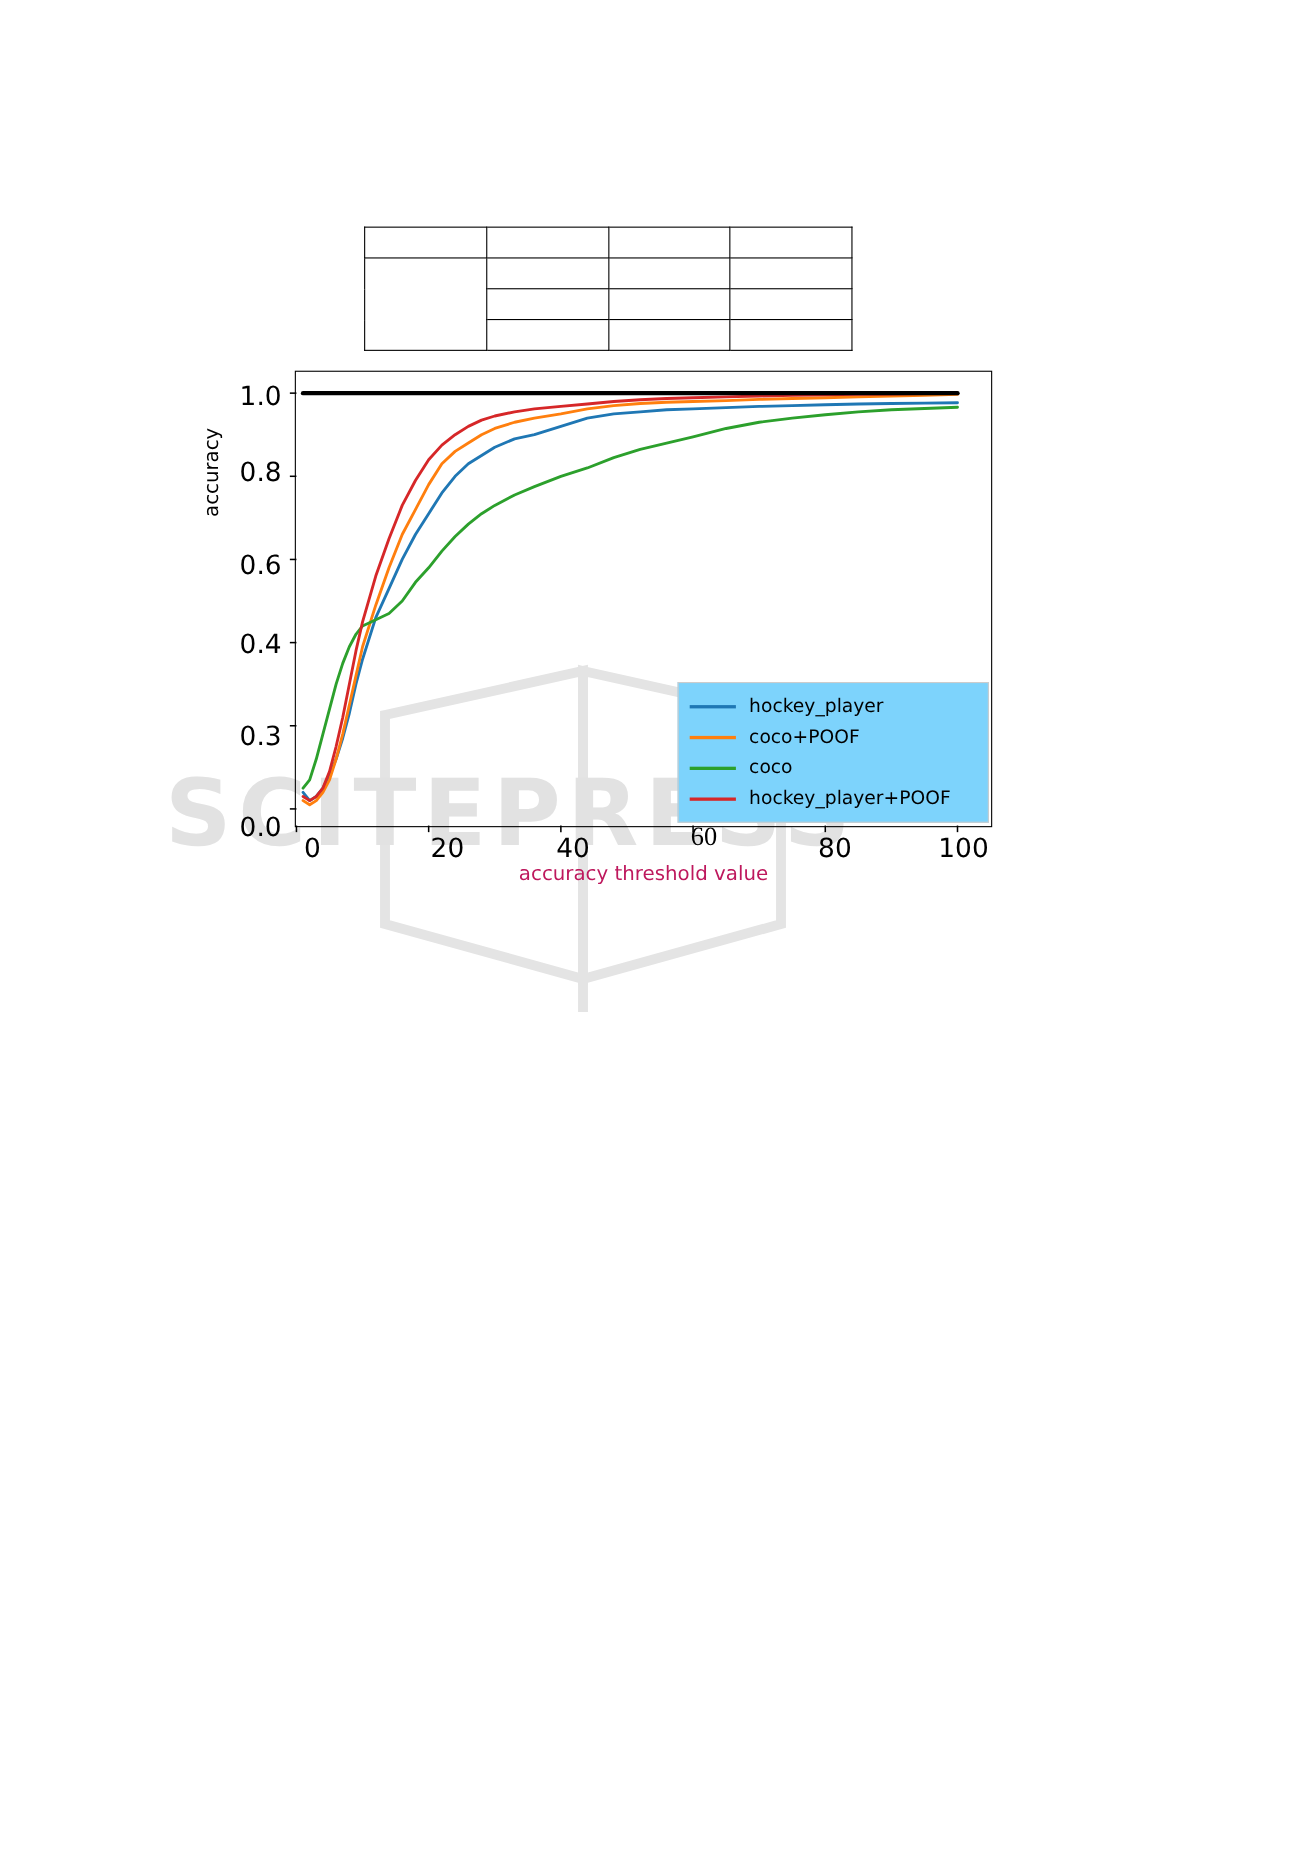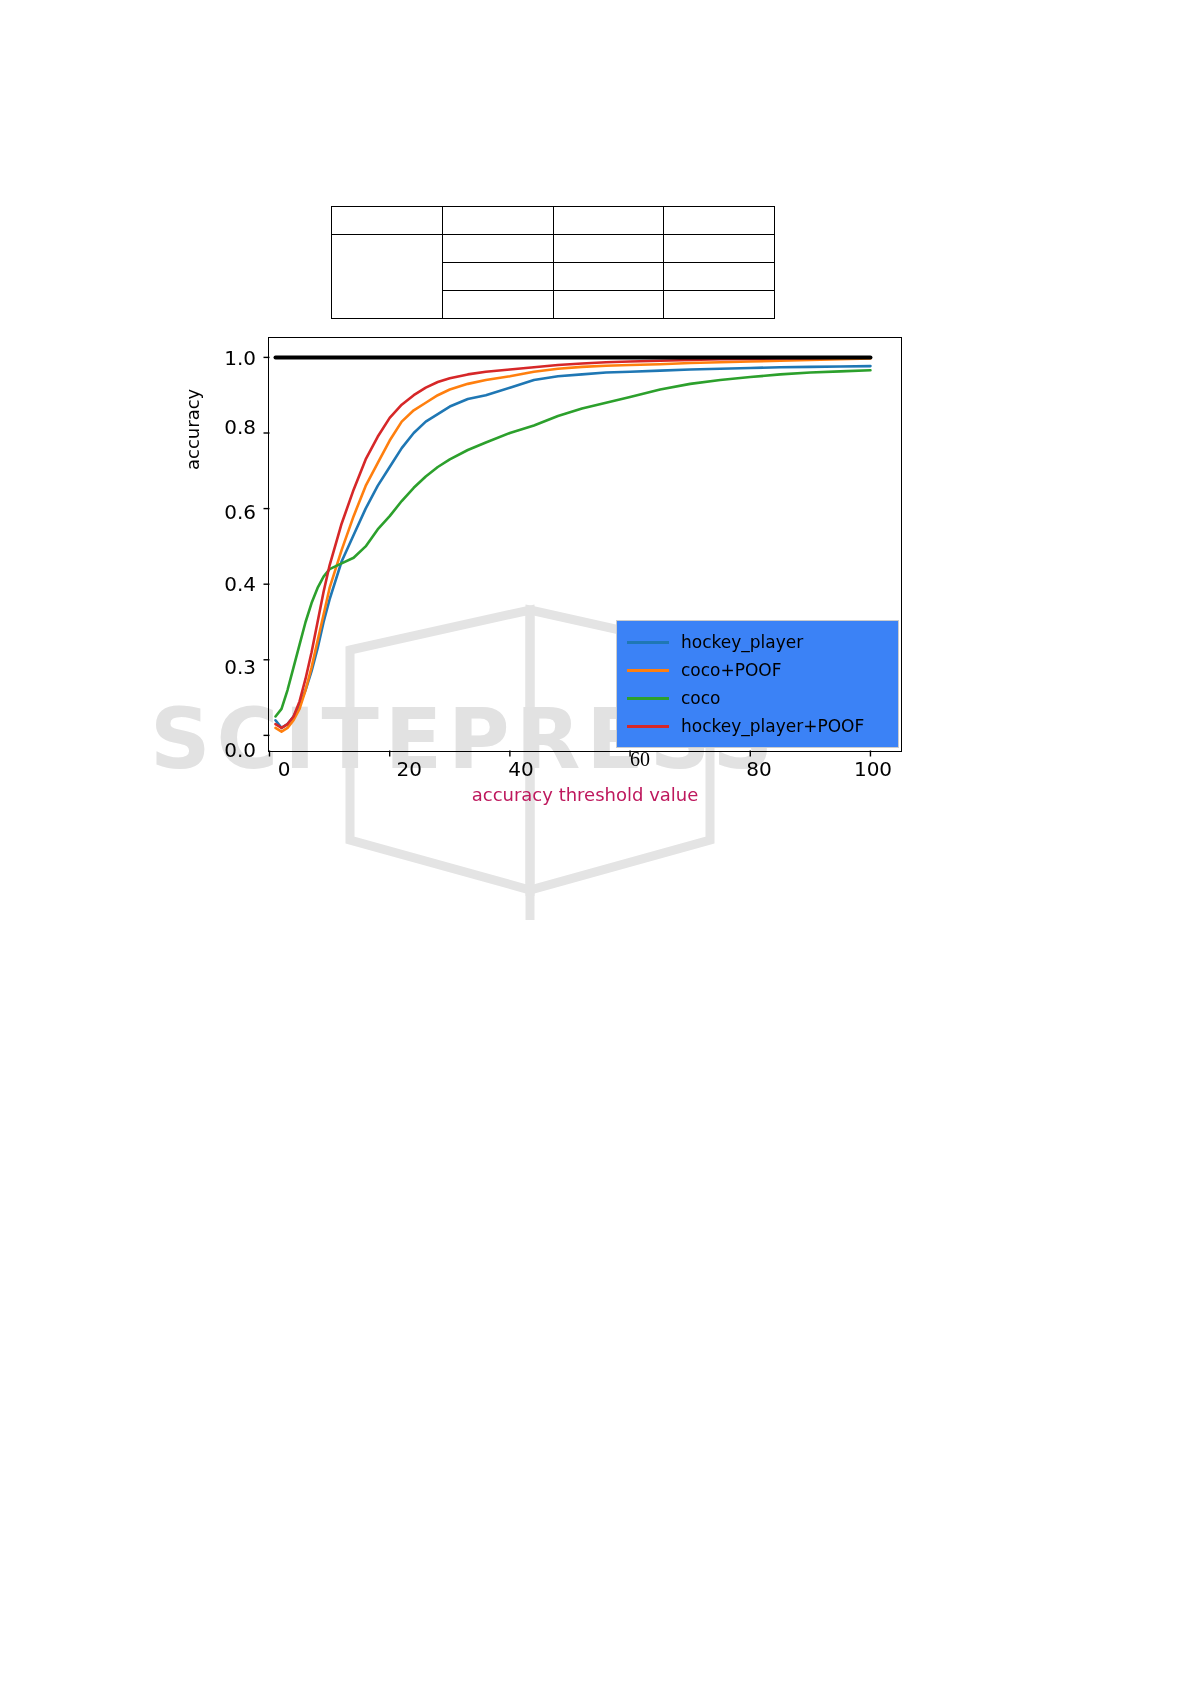--- a/index.html
+++ b/index.html
@@ -113,40 +113,40 @@
     left: 268px;
     top: 784px;
     width: 634px;
     text-align: center;
     font-size: 18px;
     color: #be185d;
     z-index: 4;
   }
   .tick-label {
     position: absolute;
-    font-size: 20px;
+    font-size: 24px;
     color: #000000;
     z-index: 4;
   }
   .ytick {
     text-align: right;
     width: 52px;
   }
   .xtick {
     text-align: center;
     width: 40px;
   }
   
   .legend-box {
     position: absolute;
     left: 616px;
     top: 620px;
     width: 283px;
     height: 128px;
-    background: #3b82f6;
+    background: #7dd3fc;
     border: 1px solid #cccccc;
     z-index: 5;
     box-sizing: border-box;
     padding: 7px 10px;
   }
   .legend-row {
     display: flex;
     align-items: center;
     height: 28px;
   }

